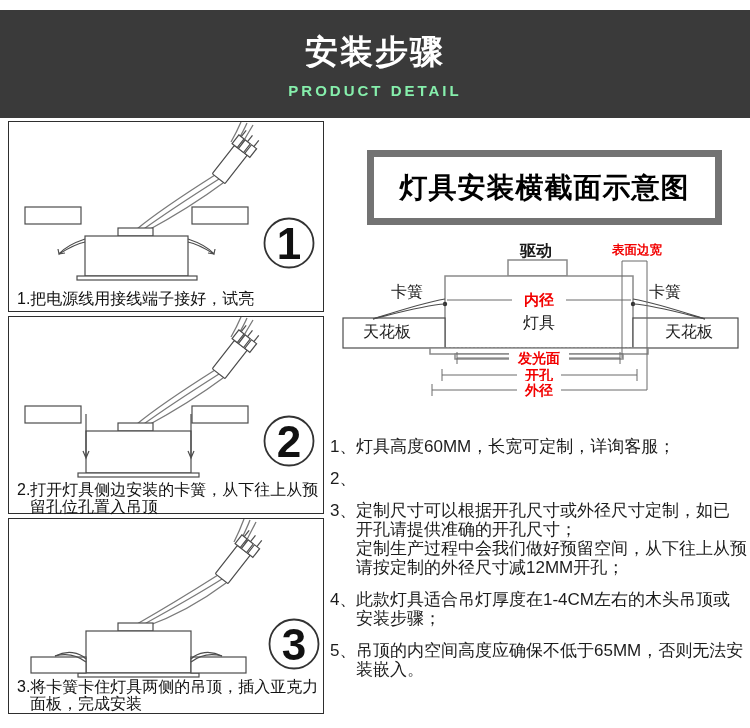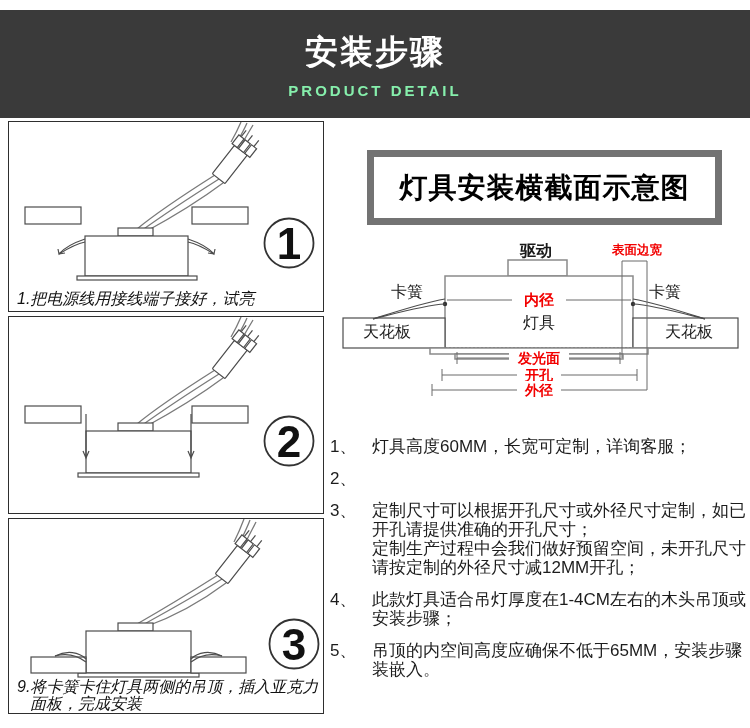--- a/index.html
+++ b/index.html
@@ -12,35 +12,35 @@
   .header-title{color:#fff;font-size:33px;font-weight:bold;letter-spacing:2px;}
   .header-sub{color:#86efac;font-size:15px;font-weight:bold;letter-spacing:3px;}
 
   
   .step-box{position:absolute;left:8px;width:314px;border:1px solid #2e2e2e;background:#fff;}
   #step1{top:121px;height:189px;}
   #step2{top:316px;height:196px;}
   #step3{top:518px;height:194px;}
   .step-svg{position:absolute;left:0;top:0;}
   .step-caption{position:absolute;left:8px;color:#111;font-size:16px;line-height:17px;
-                white-space:pre;padding-left:13px;text-indent:-13px;font-style:italic;}
+                white-space:pre;padding-left:13px;text-indent:-13px;}
   #step1 .step-caption{top:168px;}
   #step2 .step-caption{top:164px;}
   #step3 .step-caption{top:159px;}
 
   
   .title-box{position:absolute;left:367px;top:150px;width:341px;height:61px;border:7px solid #737373;
              display:flex;align-items:center;justify-content:center;
              font-size:28px;font-weight:bold;letter-spacing:1px;color:#000;}
   .cross-svg{position:absolute;left:337px;top:225px;}
 
   .notes{position:absolute;left:330px;top:437px;}
   .note{display:flex;margin-bottom:13px;font-size:17px;line-height:19px;color:#1c1c1c;}
   .note-num{width:26px;flex:none;}
-  .note-text{white-space:pre;margin-left:16px;}
+  .note-text{white-space:pre;}
 
   
   .ln{stroke:#4c4c4c;stroke-width:1.2;fill:none;}
   .wire{stroke:#7a7a7a;stroke-width:1.3;fill:none;}
   .part{fill:#fff;stroke:#4c4c4c;stroke-width:1.2;}
   .gray{fill:#fff;stroke:#8a8a8a;stroke-width:1.5;}
   .dim{stroke:#6a6a6a;stroke-width:1;fill:none;}
   .blk{fill:#1a1a1a;font-size:16px;font-family:"Liberation Sans",sans-serif;}
   .circ-num{font-size:44px;font-weight:bold;fill:#111;font-family:"Liberation Sans",sans-serif;}
 </style>
@@ -140,20 +140,22 @@
       </g>
       <g>
         <path class="ln" d="M77,97 L77,140 M74,134 L77,141 L80,134"></path>
         <path class="ln" d="M182,97 L182,140 M179,134 L182,141 L185,134"></path>
       </g>
       <g>
         <circle cx="280" cy="124" r="24.5" fill="#fff" stroke="#333" stroke-width="1.8"></circle>
         <text class="circ-num" x="280" y="140" text-anchor="middle">2</text>
       </g>
     </svg>
+    <div class="step-caption">2.打开灯具侧边安装的卡簧，从下往上从预
+留孔位孔置入吊顶</div>
   </div>
 
   <div class="step-box" id="step3">
     <svg class="step-svg" width="312" height="192" viewBox="0 0 312 192">
       <g>
         <path class="wire" d="M235,0 C232,8 229,15 225,23"></path>
         <path class="wire" d="M241,1 C238,9 234,17 230,25"></path>
         <path class="wire" d="M247,3 C243,11 239,18 235,27"></path>
         <path class="wire" d="M209,56 C179,75 149,93 128,105"></path>
         <path class="wire" d="M213,60 C183,79 153,95 132,107"></path>
@@ -183,21 +185,21 @@
         <path class="ln" d="M77,140 C70,133 58,131 46,137"></path>
         <path class="ln" d="M77,143 C68,136 57,134 46,137"></path>
         <path class="ln" d="M182,140 C189,133 201,131 213,137"></path>
         <path class="ln" d="M182,143 C191,136 202,134 213,137"></path>
       </g>
       <g>
         <circle cx="285" cy="125" r="24.5" fill="#fff" stroke="#333" stroke-width="1.8"></circle>
         <text class="circ-num" x="285" y="141" text-anchor="middle">3</text>
       </g>
     </svg>
-    <div class="step-caption">9.将卡簧卡住灯具两侧的吊顶，插入亚克力
+    <div class="step-caption">3.将卡簧卡住灯具两侧的吊顶，插入亚克力
 面板，完成安装</div>
   </div>
 
   <div class="title-box">
     <span>灯具安装横截面示意图</span>
   </div>
 
   <svg class="cross-svg" width="413" height="198" viewBox="0 0 413 198">
 
     <text class="blk" x="199" y="31" text-anchor="middle" font-weight="bold">驱动</text>
@@ -262,28 +264,28 @@
       <div class="note-num">1、</div>
       <div class="note-text">灯具高度60MM，长宽可定制，详询客服；</div>
     </div>
     <div class="note">
       <div class="note-num">2、</div>
     </div>
     <div class="note">
       <div class="note-num">3、</div>
       <div class="note-text">定制尺寸可以根据开孔尺寸或外径尺寸定制，如已
 开孔请提供准确的开孔尺寸；
-定制生产过程中会我们做好预留空间，未开孔尺寸
+定制生产过程中会我们做好预留空间，从下往上从预
 请按定制的外径尺寸减12MM开孔；</div>
     </div>
     <div class="note">
       <div class="note-num">4、</div>
       <div class="note-text">此款灯具适合吊灯厚度在1-4CM左右的木头吊顶或
 安装步骤；</div>
     </div>
     <div class="note">
       <div class="note-num">5、</div>
-      <div class="note-text">吊顶的内空间高度应确保不低于65MM，安装步骤
+      <div class="note-text">吊顶的内空间高度应确保不低于65MM，否则无法安
 装嵌入。</div>
     </div>
   </div>
 
 </div>
 
 </body></html>

